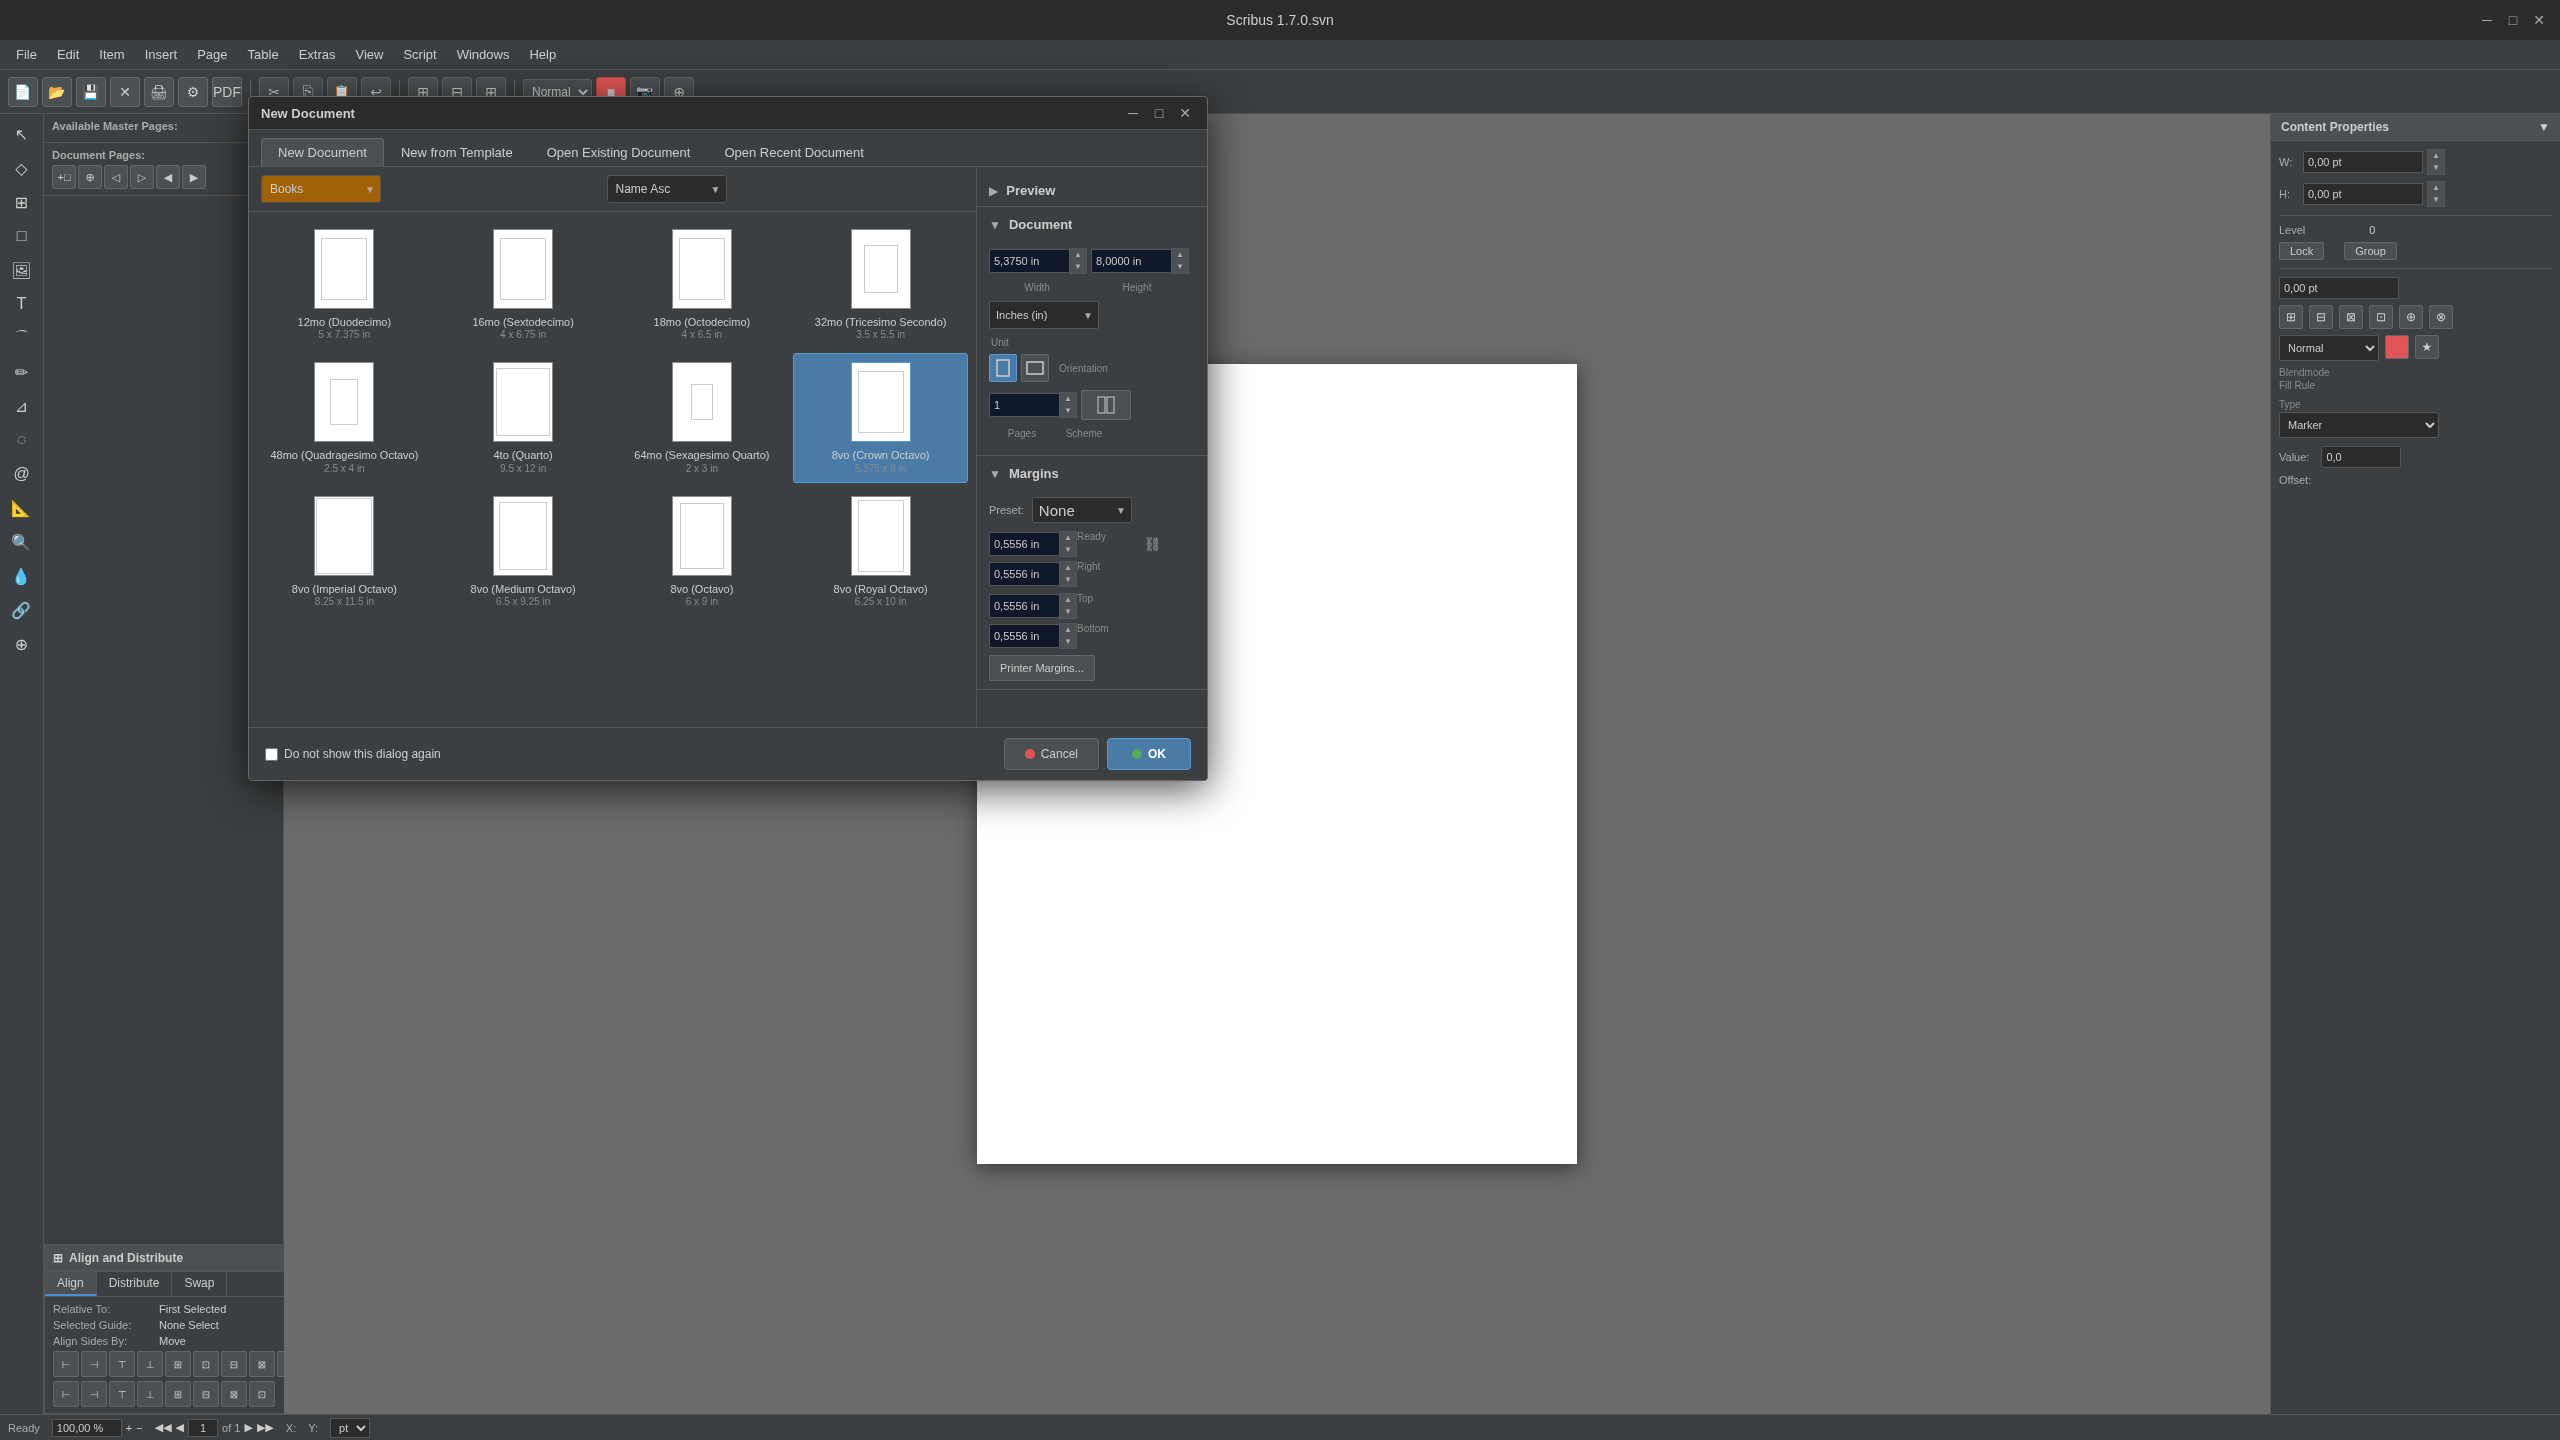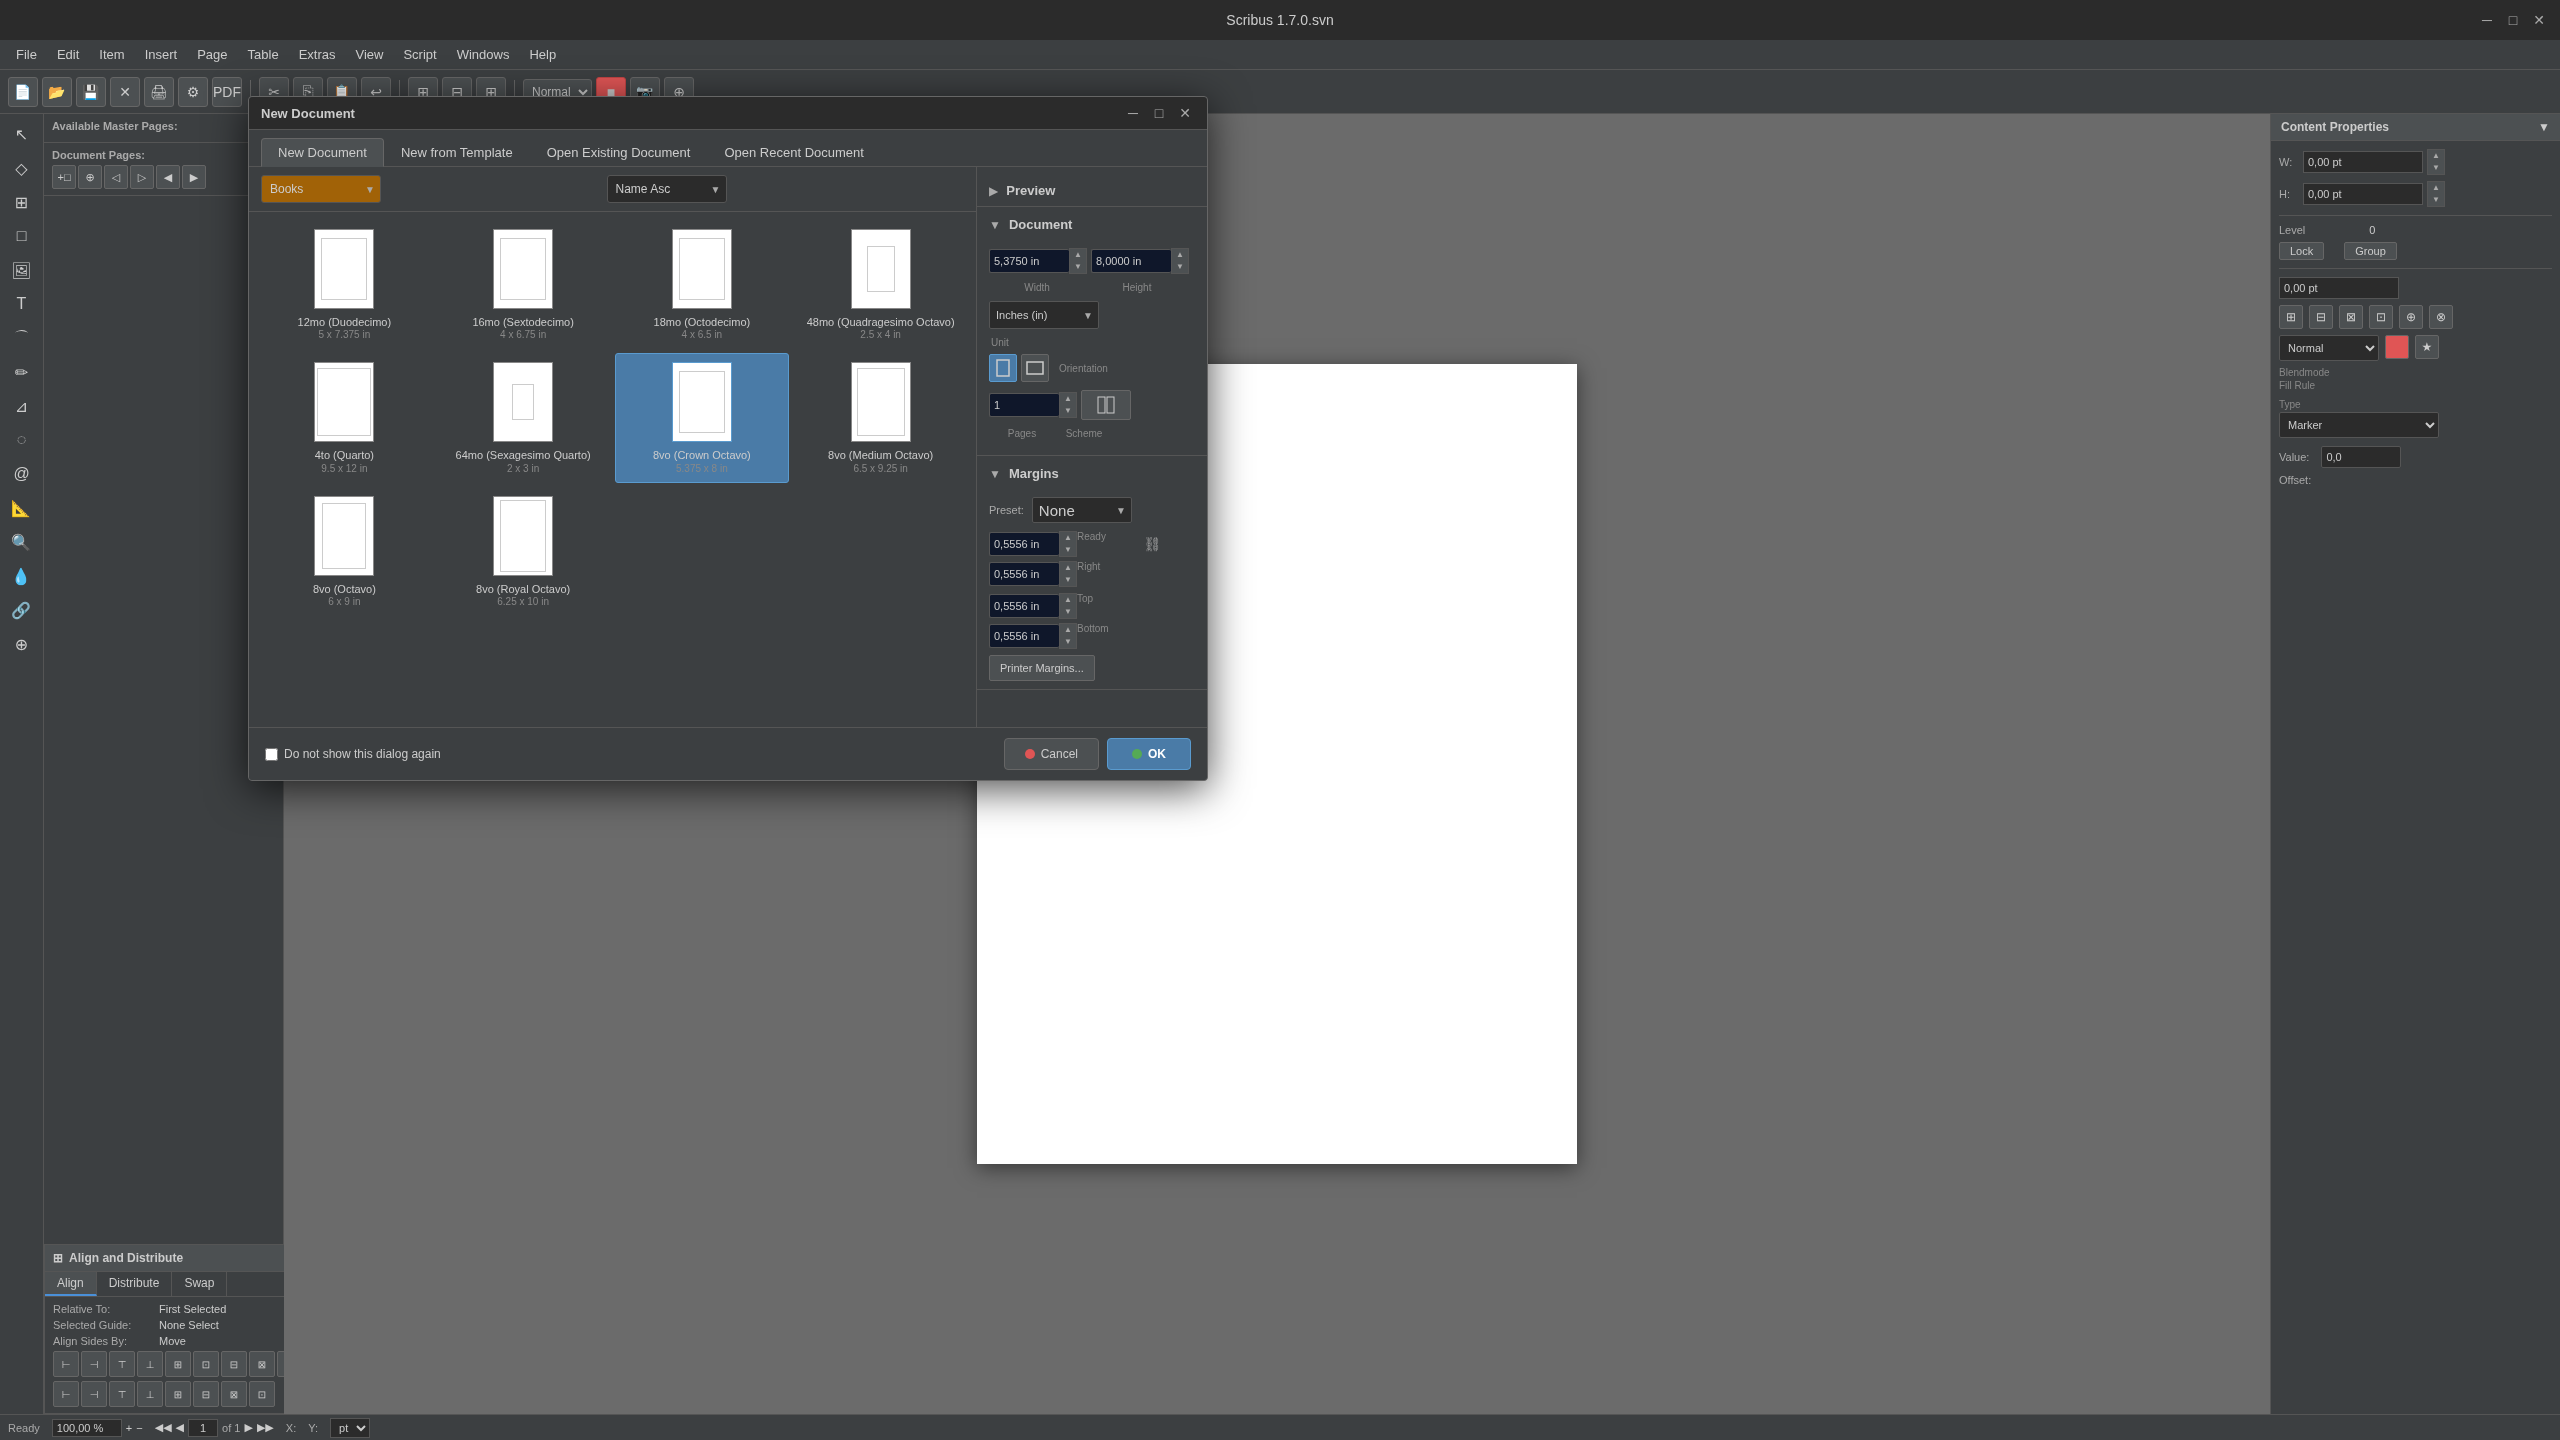--- a/index.html
+++ b/index.html
@@ -1022,20 +1022,27 @@
           </div>
 
           <div class="template-item">
             <div class="template-preview">
               <div class="template-preview-inner"></div>
             </div>
             <div class="template-name">18mo (Octodecimo)</div>
             <div class="template-size">4 x 6.5 in</div>
           </div>
 
+          <div class="template-item">
+            <div class="template-preview">
+              <div class="template-preview-inner" style="width:34px;height:48px;"></div>
+            </div>
+            <div class="template-name">32mo (Tricesimo Secondo)</div>
+            <div class="template-size">3.5 x 5.5 in</div>
+          </div>
 
           <div class="template-item">
             <div class="template-preview">
               <div class="template-preview-inner" style="width:28px;height:46px;"></div>
             </div>
             <div class="template-name">48mo (Quadragesimo Octavo)</div>
             <div class="template-size">2.5 x 4 in</div>
           </div>
 
           <div class="template-item">
@@ -1055,20 +1062,27 @@
           </div>
 
           <div class="template-item selected">
             <div class="template-preview" style="border-color:#5a9bcf;">
               <div class="template-preview-inner"></div>
             </div>
             <div class="template-name">8vo (Crown Octavo)</div>
             <div class="template-size">5.375 x 8 in</div>
           </div>
 
+          <div class="template-item">
+            <div class="template-preview">
+              <div class="template-preview-inner" style="width:56px;height:76px;"></div>
+            </div>
+            <div class="template-name">8vo (Imperial Octavo)</div>
+            <div class="template-size">8.25 x 11.5 in</div>
+          </div>
 
           <div class="template-item">
             <div class="template-preview">
               <div class="template-preview-inner" style="width:48px;height:68px;"></div>
             </div>
             <div class="template-name">8vo (Medium Octavo)</div>
             <div class="template-size">6.5 x 9.25 in</div>
           </div>
 
           <div class="template-item">

